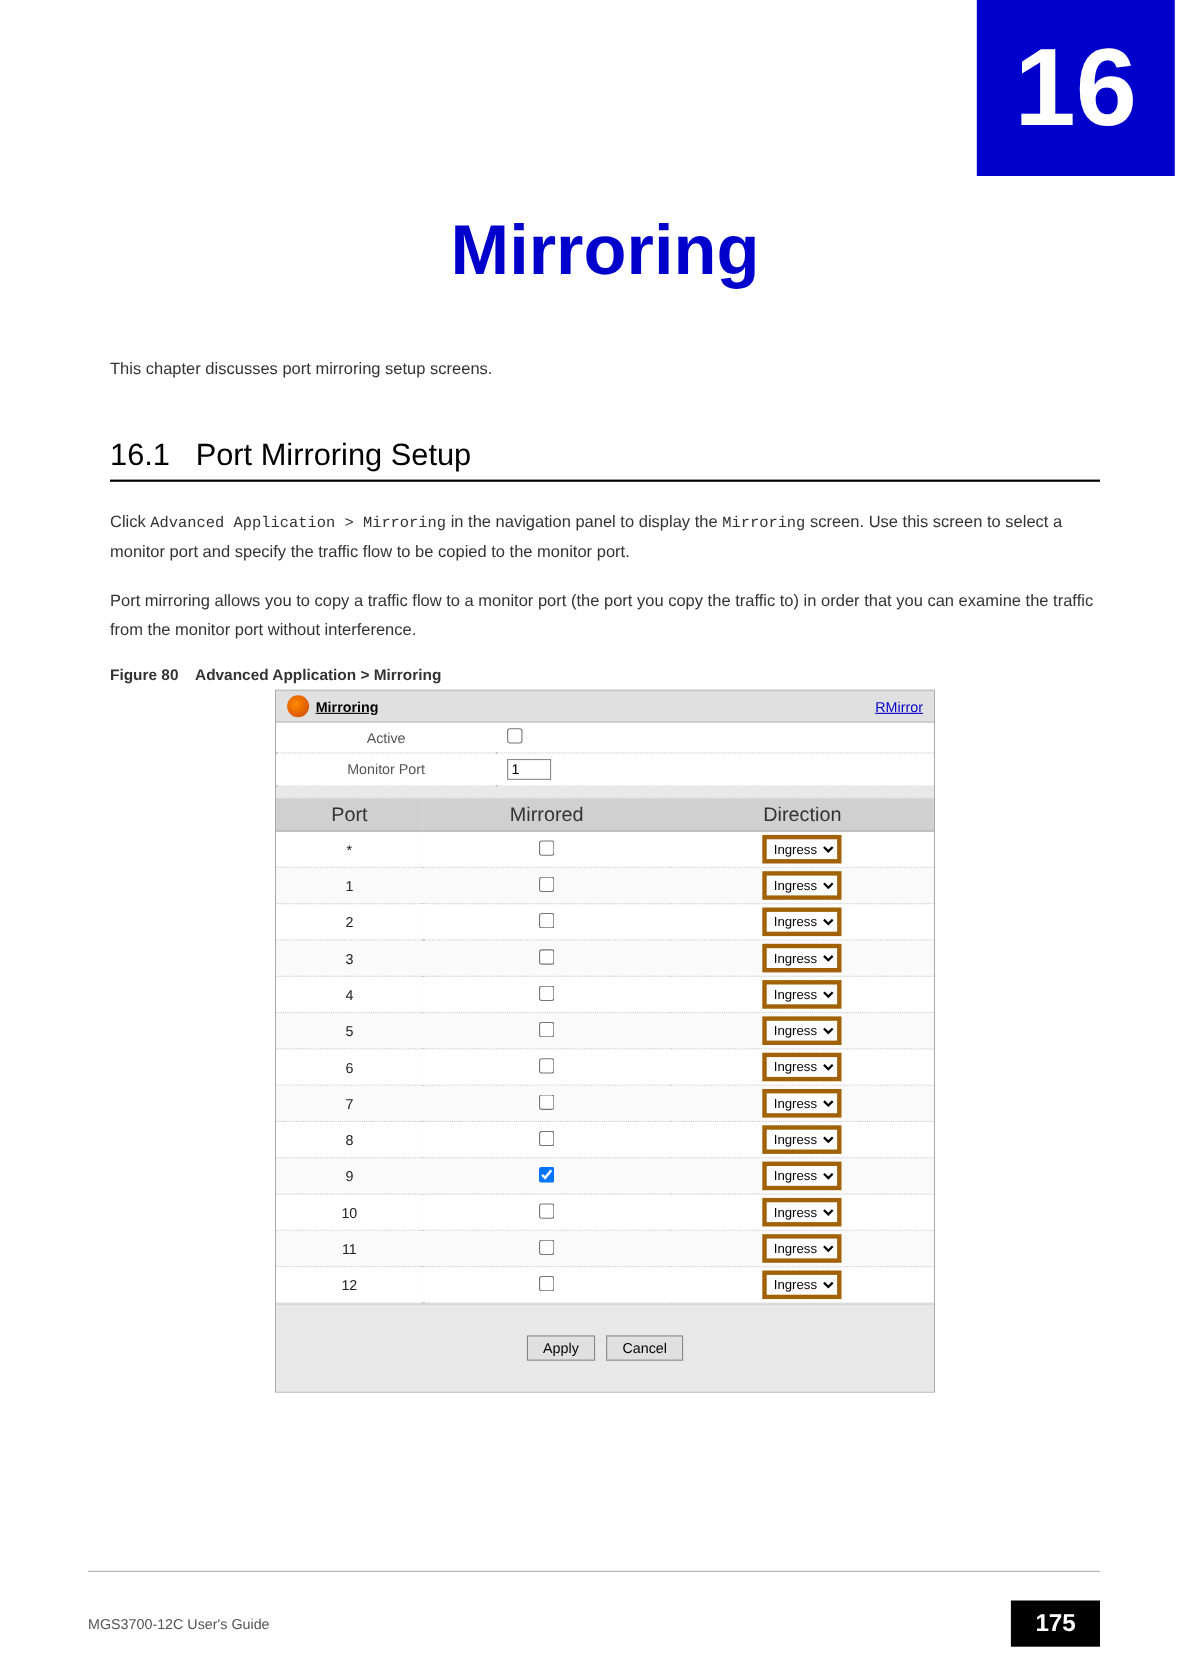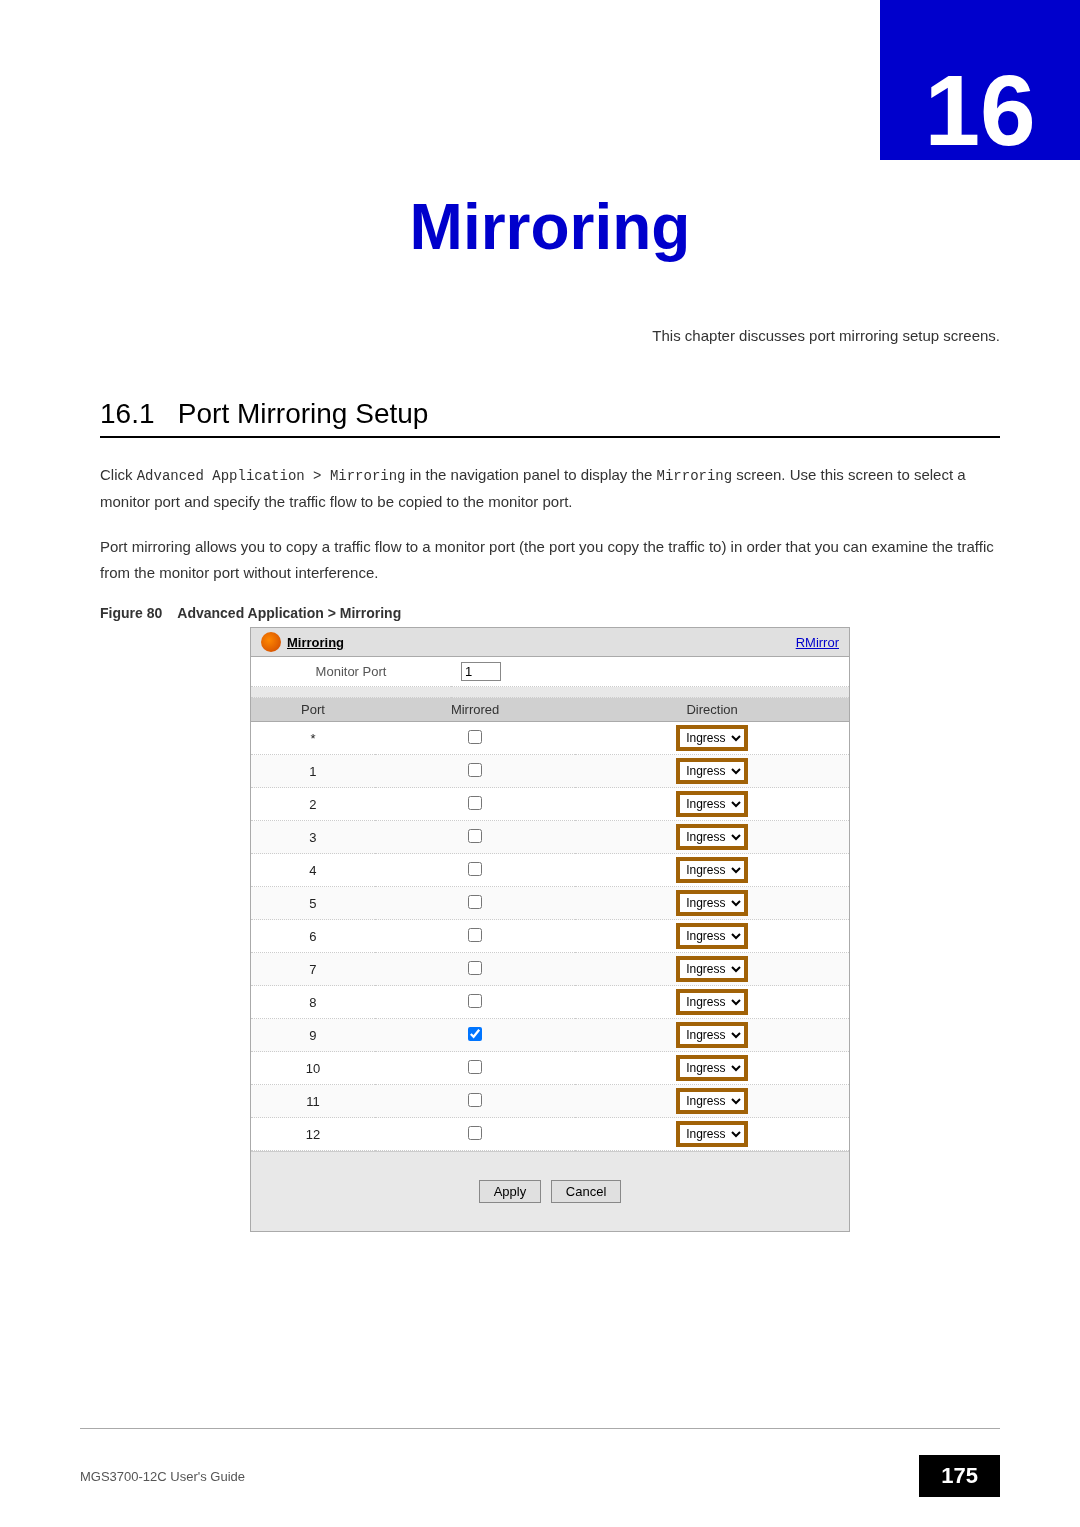--- a/index.html
+++ b/index.html
@@ -10,26 +10,26 @@
       font-family: Arial, sans-serif;
       font-size: 15px;
       color: #222;
       position: relative;
     }
 
     
     .chapter-box {
       position: absolute;
       top: 0;
-      right: 0;
-      width: 200px;
+      right: 12px;
+      width: 180px;
       height: 160px;
       background: #0000cc;
       display: flex;
-      align-items: flex-end;
+      align-items: center;
       justify-content: center;
     }
     .chapter-number {
       color: #ffffff;
       font-size: 100px;
       font-weight: bold;
       line-height: 1;
     }
 
     
@@ -47,21 +47,20 @@
       margin-top: 170px;
       margin-bottom: 60px;
     }
 
     
     .intro-text {
       font-size: 15px;
       color: #333;
       margin-bottom: 50px;
       line-height: 1.6;
-      text-align: right;
     }
 
     
     .section-heading {
       font-size: 28px;
       font-weight: normal;
       color: #000;
       border-bottom: 2px solid #000;
       padding-bottom: 6px;
       margin-bottom: 24px;
@@ -176,21 +175,21 @@
 
     
     .port-table {
       width: 100%;
       border-collapse: collapse;
     }
 
     .port-table th {
       background: #d0d0d0;
       text-align: center;
-      font-size: 13px;
+      font-size: 18px;
       font-weight: normal;
       color: #333;
       padding: 4px 8px;
       border-bottom: 1px solid #aaa;
     }
 
     .port-table td {
       text-align: center;
       padding: 3px 8px;
       border-bottom: 1px dotted #ccc;
@@ -299,20 +298,26 @@
     <div class="panel-header">
       <div class="panel-header-left">
         <span class="panel-icon"></span>
         <span class="panel-title-text">Mirroring</span>
       </div>
       <span class="rmirror-link">RMirror</span>
     </div>
 
     <table class="config-table">
       <tbody>
+          <tr>
+        <td class="config-label">Active</td>
+        <td class="config-value">
+          <input type="checkbox" class="config-checkbox" style="">
+        </td>
+      </tr>
       <tr>
         <td class="config-label">Monitor Port</td>
         <td class="config-value">
           <input type="text" class="monitor-input" value="1" style="">
         </td>
       </tr>
       <tr class="sep-row">
             <td colspan="2"></td>
           </tr>
     </tbody>

